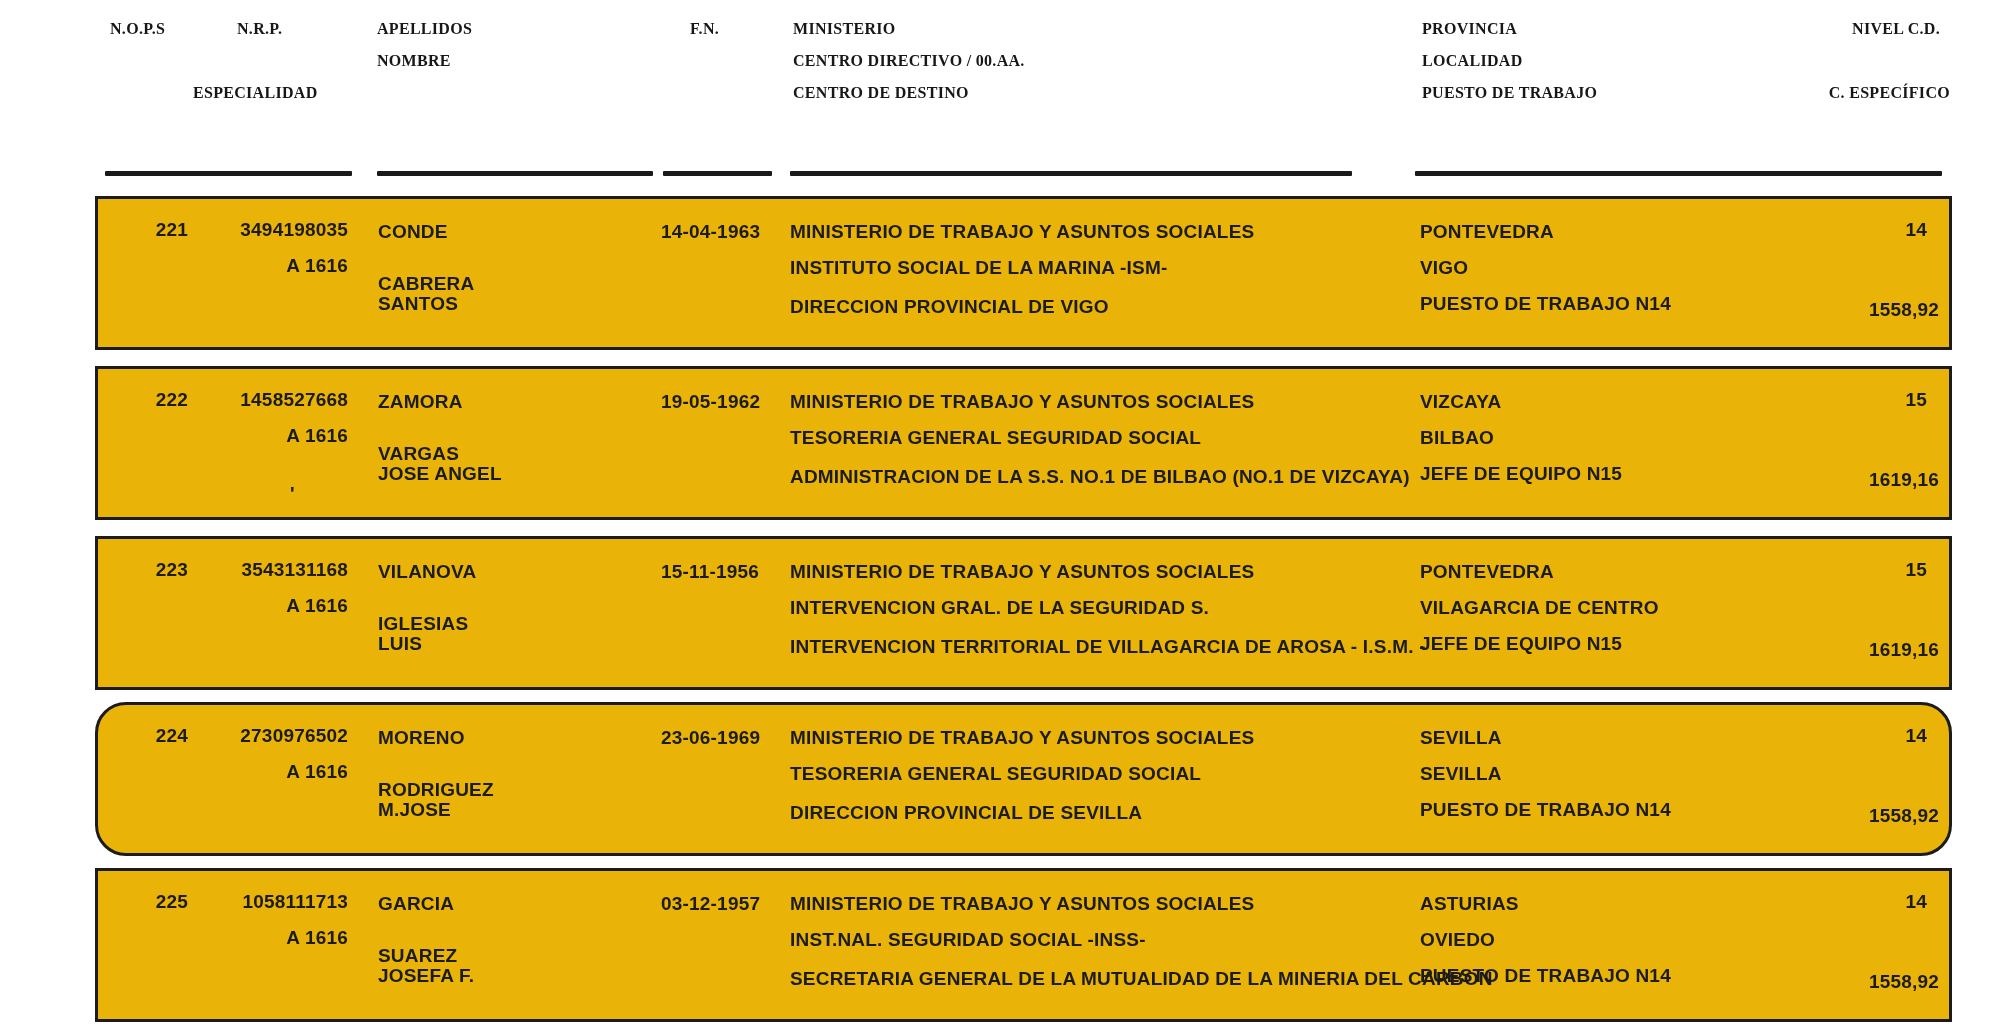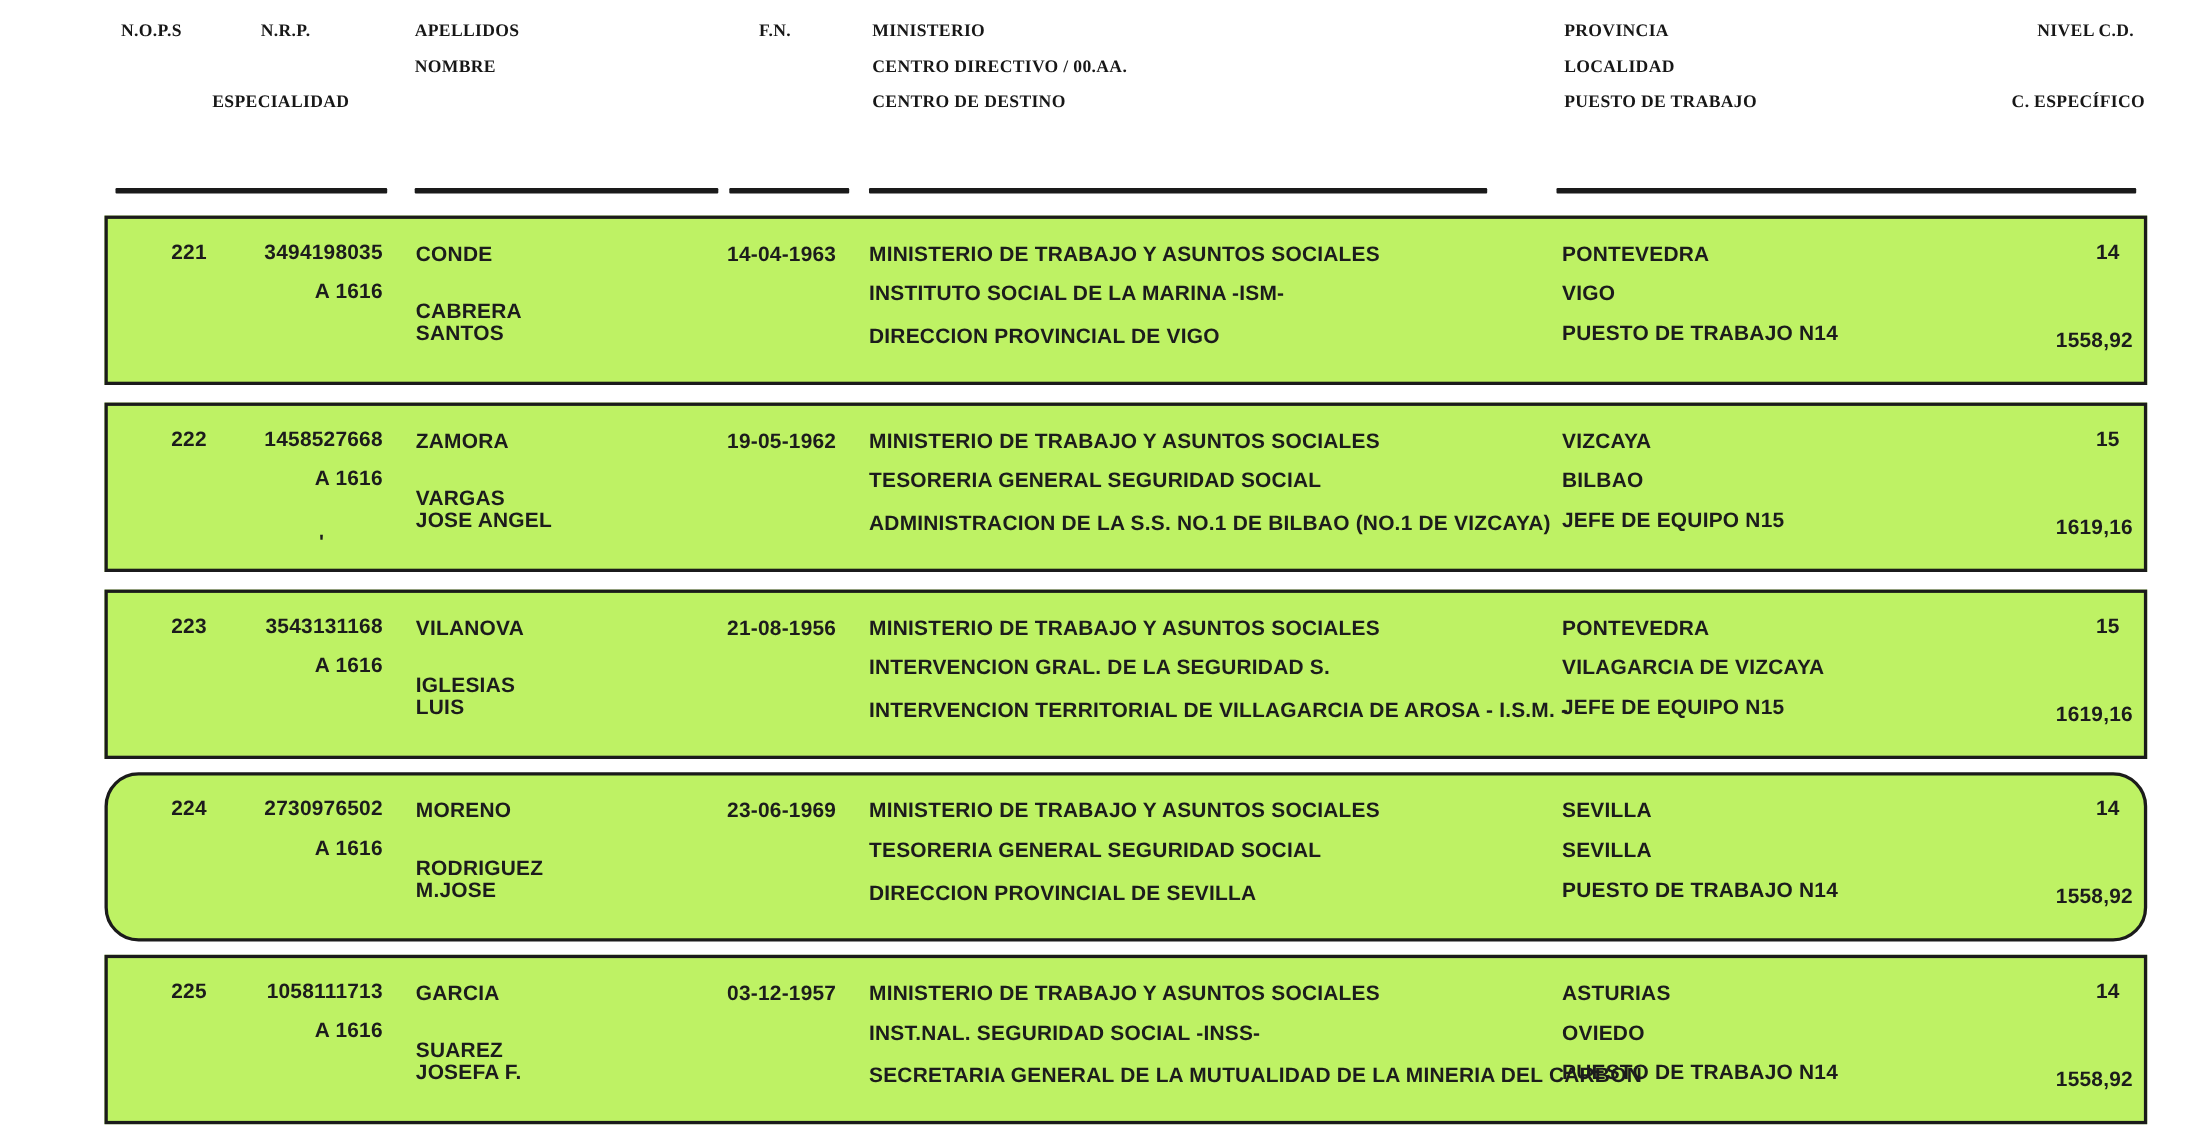--- a/index.html
+++ b/index.html
@@ -34,21 +34,21 @@
   
   .rule{position:absolute;top:171px;height:5px;background:#1a1a1a;border-radius:1px;}
   .rule-1{left:105px;width:247px;}
   .rule-2{left:377px;width:276px;}
   .rule-3{left:663px;width:109px;}
   .rule-4{left:790px;width:562px;}
   .rule-5{left:1415px;width:527px;}
   
   .record-box{
     position:absolute;left:95px;width:1851px;height:148px;
-    border:3px solid #1b1b1b;background:#bef264;
+    border:3px solid #1b1b1b;background:#eab308;
   }
   .box-1{top:196px;} .box-2{top:366px;} .box-3{top:536px;}
   .box-4{top:702px;border-radius:31px;} .box-5{top:868px;}
   .record-box .fld{
     position:absolute;font-weight:700;font-size:19px;
     letter-spacing:0.2px;white-space:nowrap;color:#1c1c1c;
   }
   .f-nops{top:20px;left:5px;width:85px;text-align:right;}
   .f-nrp{top:20px;left:102px;width:148px;text-align:right;}
   .f-esp{top:56px;left:102px;width:148px;text-align:right;white-space:pre;}
@@ -127,26 +127,26 @@
   <div class="fld f-cesp">1619,16</div>
 </div>
 
 <div class="record-box box-3">
   <div class="fld f-nops">223</div>
   <div class="fld f-nrp">3543131168</div>
   <div class="fld f-esp">A  1616</div>
   <div class="fld f-ap1">VILANOVA</div>
   <div class="fld f-ap2">IGLESIAS</div>
   <div class="fld f-nom">LUIS</div>
-  <div class="fld f-fn">21-08-1956</div>
+  <div class="fld f-fn">15-11-1956</div>
   <div class="fld f-min">MINISTERIO DE TRABAJO Y ASUNTOS SOCIALES</div>
   <div class="fld f-cdir">INTERVENCION GRAL. DE LA SEGURIDAD S.</div>
   <div class="fld f-cdes">INTERVENCION TERRITORIAL DE VILLAGARCIA DE AROSA - I.S.M. -</div>
   <div class="fld f-prov">PONTEVEDRA</div>
-  <div class="fld f-loc">VILAGARCIA DE VIZCAYA</div>
+  <div class="fld f-loc">VILAGARCIA DE CENTRO</div>
   <div class="fld f-pue">JEFE DE EQUIPO N15</div>
   <div class="fld f-niv">15</div>
   <div class="fld f-cesp">1619,16</div>
 </div>
 
 <div class="record-box box-4">
   <div class="fld f-nops">224</div>
   <div class="fld f-nrp">2730976502</div>
   <div class="fld f-esp">A  1616</div>
   <div class="fld f-ap1">MORENO</div>

